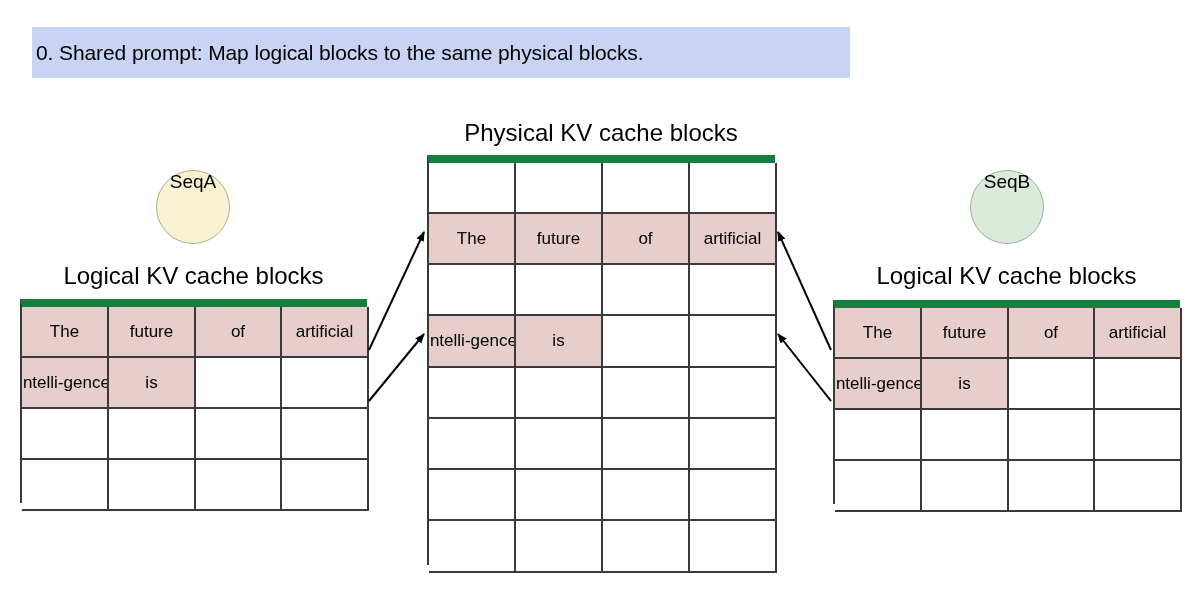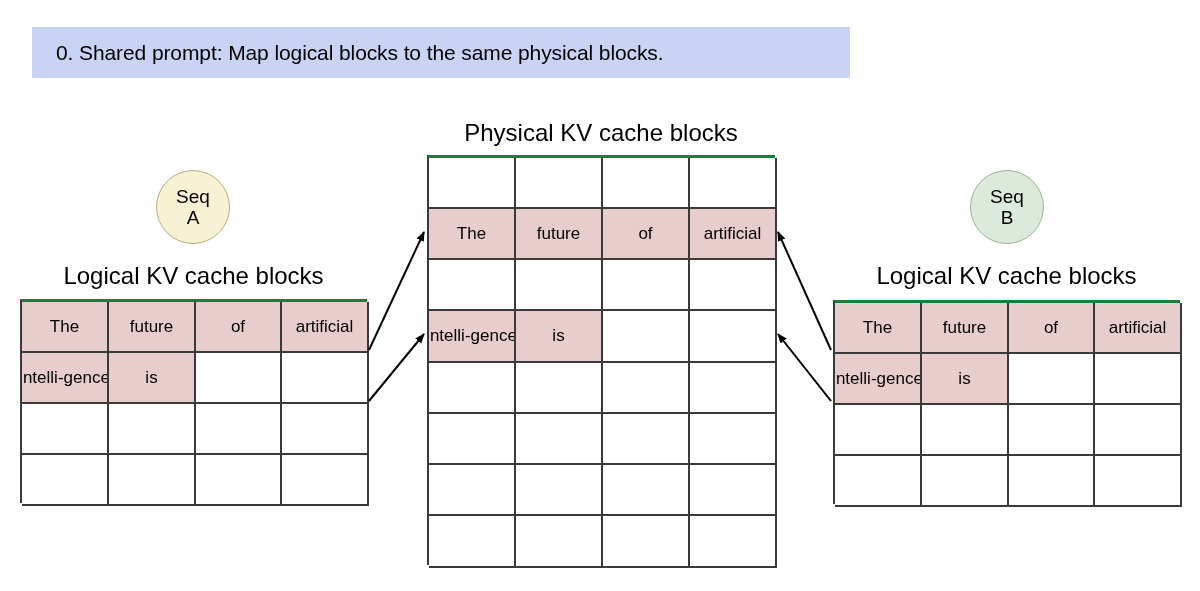--- a/index.html
+++ b/index.html
@@ -22,41 +22,40 @@
   #banner {
     position: absolute;
     left: 32px;
     top: 27px;
     width: 818px;
     height: 51px;
     background: #c9d4f5;
     display: flex;
     align-items: center;
     box-sizing: border-box;
-    padding-left: 24px;
+    padding-left: 4px;
   }
   #banner-text {
     font-size: 21px;
     line-height: 1.1;
     letter-spacing: -0.1px;
     white-space: nowrap;
     color: #000;
   }
 
   
   .seq-circle {
     position: absolute;
     width: 74px;
     height: 74px;
     border-radius: 50%;
     border: 1.5px solid #9b9b86;
     box-sizing: border-box;
     display: flex;
-    flex-direction: column;
-    align-items: center;
+    align-items: flex-start;
     justify-content: center;
     font-size: 19px;
     line-height: 1.12;
   }
   #seq-a-circle {
     left: 156px;
     top: 170px;
     background: #f7f2d3;
     border-color: #b5ad83;
   }
@@ -77,21 +76,21 @@
     text-align: center;
   }
   #caption-physical { left: 427px; top: 120px; width: 348px; }
   #caption-left     { left: 20px;  top: 263px; width: 347px; }
   #caption-right    { left: 833px; top: 263px; width: 347px; }
 
   
   .kv-grid {
     position: absolute;
     display: grid;
-    border-top: 3px solid #15803d;
+    border-top: 8px solid #15803d;
     border-left: 2px solid #3a3a3a;
     box-sizing: border-box;
     background: #eab308;
   }
   .kv-cell {
     border-right: 2px solid #3a3a3a;
     border-bottom: 2px solid #3a3a3a;
     box-sizing: border-box;
     display: flex;
     align-items: center;

